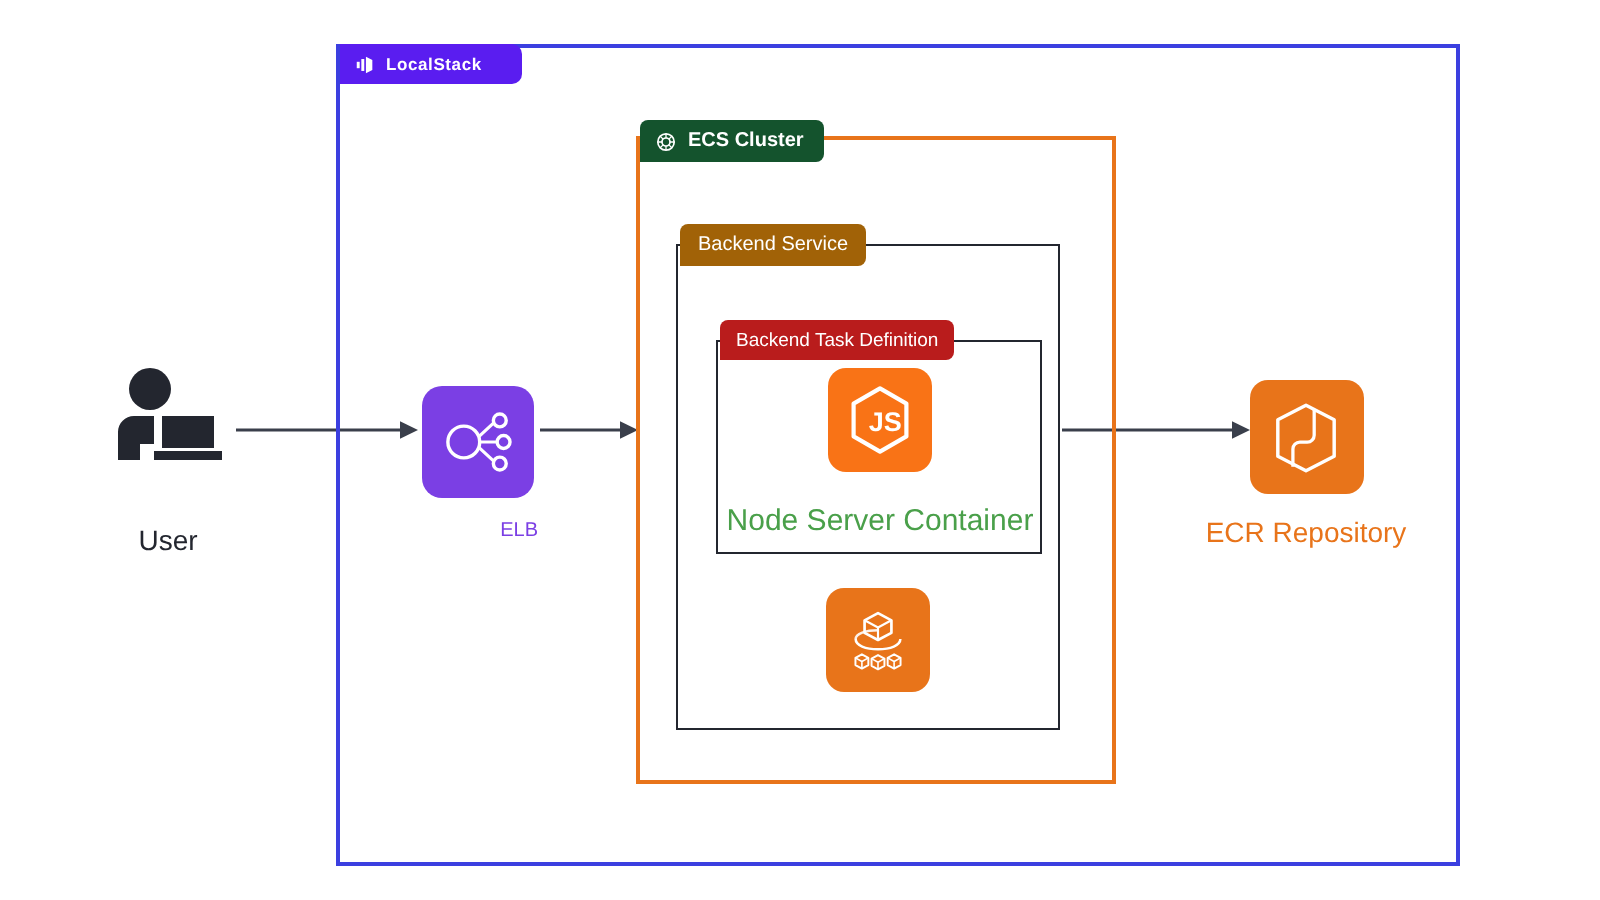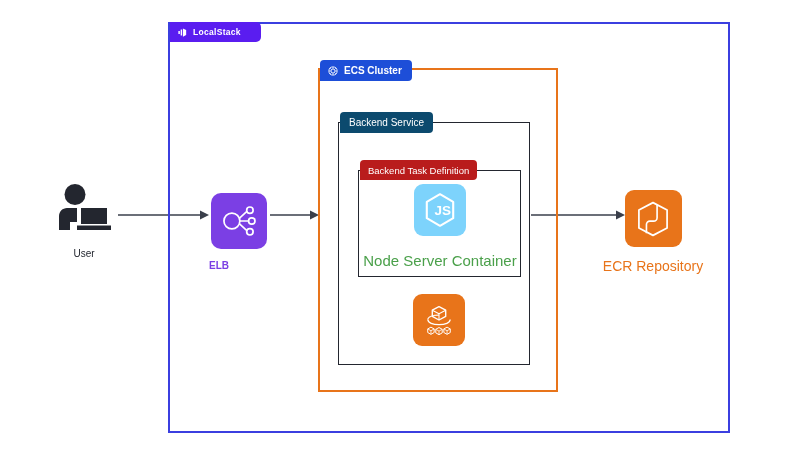--- a/index.html
+++ b/index.html
@@ -29,35 +29,35 @@
     white-space:nowrap;
   }
 
   
   #ecs-cluster-frame{
     left:318px;top:68px;width:240px;height:324px;
     border:2px solid #e8741a;
   }
   #ecs-cluster-badge{
     left:320px;top:60px;height:21px;
-    background:#1d4ed8;border-radius:4px 4px 4px 0;
+    background:#14532d;border-radius:4px 4px 4px 0;
     display:flex;align-items:center;gap:5px;padding:0 10px 0 7px;
   }
   #ecs-cluster-badge .lbl{
     color:#ffffff;font-size:10px;font-weight:600;white-space:nowrap;
   }
 
   
   #backend-service-frame{
     left:338px;top:122px;width:192px;height:243px;
     border:1.6px solid #23262f;background:#ffffff;
   }
   #backend-service-badge{
     left:340px;top:112px;height:21px;
-    background:#0c4a6e;border-radius:4px 4px 4px 0;
+    background:#a16207;border-radius:4px 4px 4px 0;
     display:flex;align-items:center;padding:0 9px;
   }
   #backend-service-badge .lbl{
     color:#ffffff;font-size:10px;font-weight:500;white-space:nowrap;
   }
 
   
   #task-def-frame{
     left:358px;top:170px;width:163px;height:107px;
     border:1.4px solid #23262f;background:#ffffff;
@@ -67,47 +67,47 @@
     background:#b91c1c;border-radius:4px 4px 4px 0;
     display:flex;align-items:center;padding:0 8px;
   }
   #task-def-badge .lbl{
     color:#ffffff;font-size:9.5px;font-weight:500;white-space:nowrap;
   }
 
   
   #node-container-group{left:360px;top:184px;width:160px;}
   .node-tile{
-    width:52px;height:52px;border-radius:9px;background:#7dd3fc;
+    width:52px;height:52px;border-radius:9px;background:#f97316;
     margin:0 auto;display:flex;align-items:center;justify-content:center;
   }
   #node-container-label{
     margin-top:16px;text-align:center;color:#4aa04a;
     font-size:15px;font-weight:500;
   }
 
   
   #ecs-task-tile{
     left:413px;top:294px;width:52px;height:52px;
     border-radius:9px;background:#e8741a;
     display:flex;align-items:center;justify-content:center;
   }
 
   
   #user-node{left:44px;top:182px;width:80px;}
   #user-icon-wrap{height:56px;display:flex;align-items:center;justify-content:center;}
-  #user-label{margin-top:10px;text-align:center;color:#23262f;font-size:10px;}
+  #user-label{margin-top:24px;text-align:center;color:#23262f;font-size:14px;}
 
   
   #elb-node{left:209px;top:193px;width:60px;}
   .elb-tile{
     width:56px;height:56px;border-radius:10px;background:#7b3fe4;
     display:flex;align-items:center;justify-content:center;margin:0 auto;
   }
-  #elb-label{margin-top:11px;text-align:left;color:#7b3fe4;font-size:10px;font-weight:700;}
+  #elb-label{margin-top:11px;text-align:right;color:#7b3fe4;font-size:10px;font-weight:400;}
 
   
   #ecr-node{left:623px;top:190px;width:60px;}
   .ecr-tile{
     width:57px;height:57px;border-radius:9px;background:#e8741a;
     display:flex;align-items:center;justify-content:center;margin:0 auto;
   }
   #ecr-label{
     margin-top:11px;text-align:center;color:#e8741a;font-size:14px;font-weight:500;
     white-space:nowrap;margin-left:-30px;width:120px;

